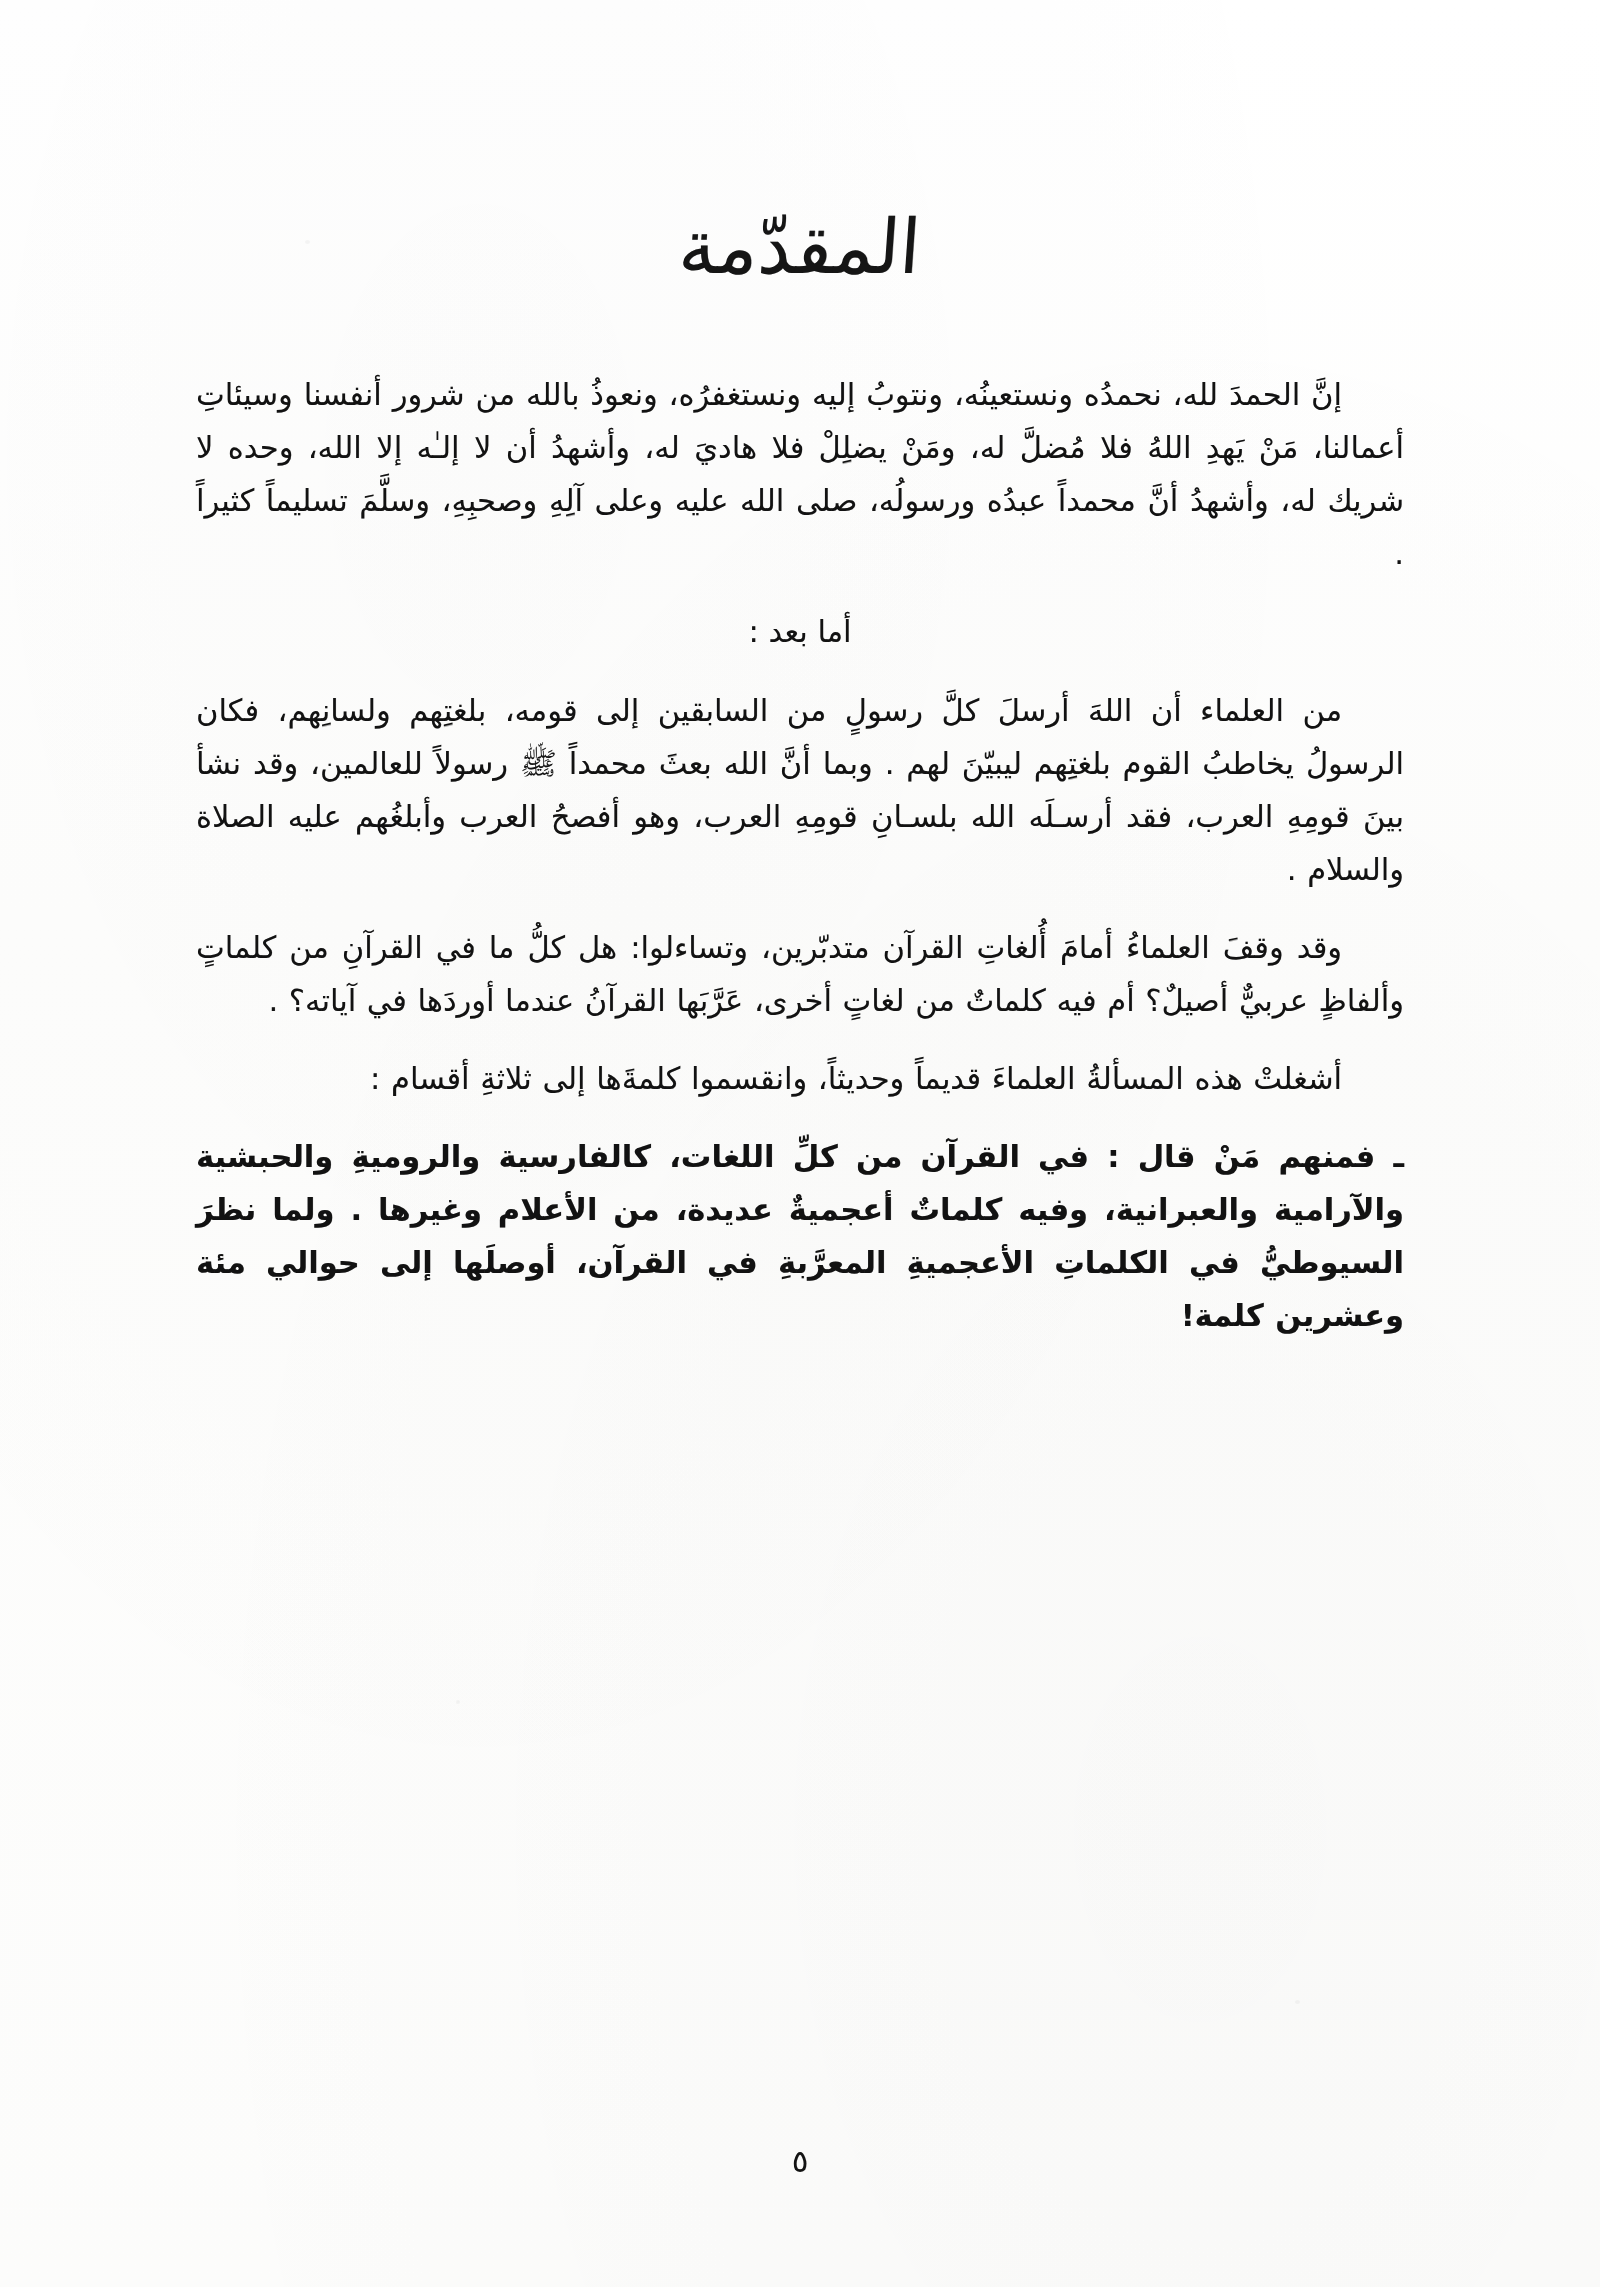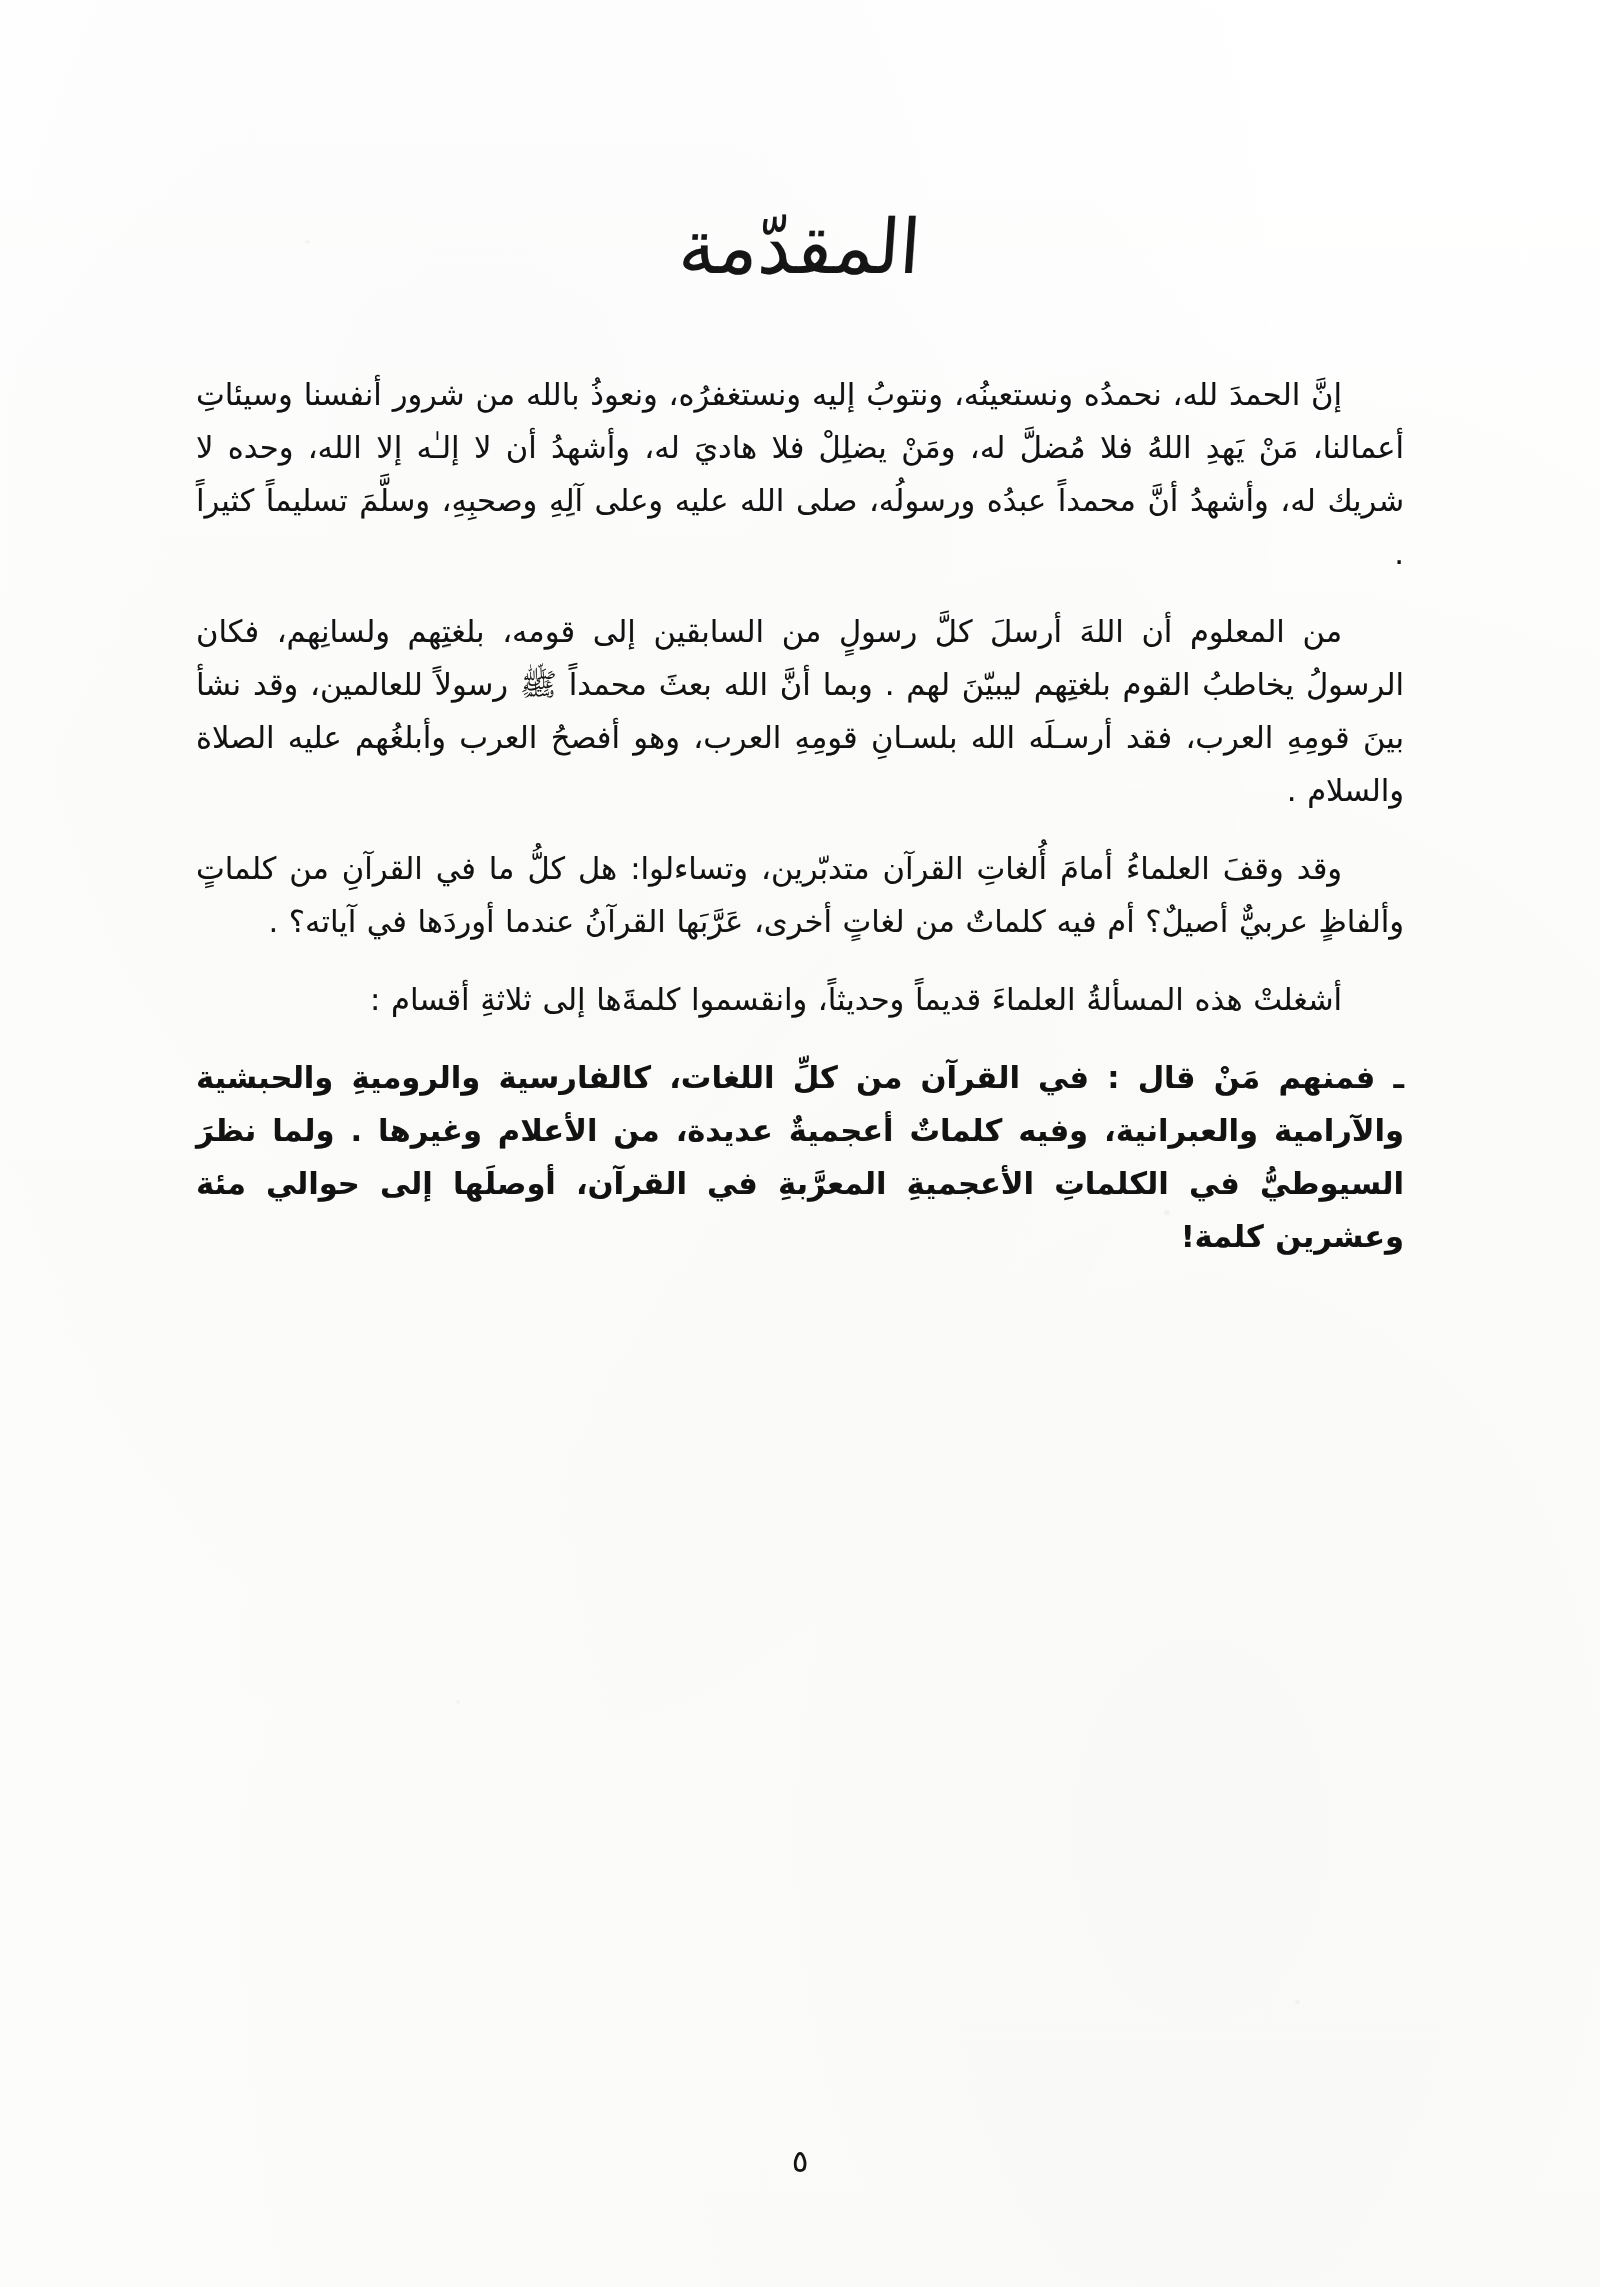--- a/index.html
+++ b/index.html
@@ -134,23 +134,24 @@
   <div class="content">
 
     <div class="title-block">
       <h1 class="doc-title">المقدّمة</h1>
     </div>
 
     <div class="body-text">
 
       <p class="para indent">إنَّ الحمدَ لله، نحمدُه ونستعينُه، ونتوبُ إليه ونستغفرُه، ونعوذُ بالله من شرور أنفسنا وسيئاتِ أعمالنا، مَنْ يَهدِ اللهُ فلا مُضلَّ له، ومَنْ يضلِلْ فلا هاديَ له، وأشهدُ أن لا إلـٰه إلا الله، وحده لا شريك له، وأشهدُ أنَّ محمداً عبدُه ورسولُه، صلى الله عليه وعلى آلِهِ وصحبِهِ، وسلَّمَ تسليماً كثيراً .</p>
 
+      <p class="amma">أما بعد :</p>
 
 
-      <p class="para indent">من المعلوم أن اللهَ أرسلَ كلَّ رسولٍ من السابقين إلى قومه، بلغتِهم ولسانِهم، فكان الرسولُ يخاطبُ القوم بلغتِهم ليبيّنَ لهم . وبما أنَّ الله بعثَ محمداً ﷺ رسولاً للعالمين، وقد نشأ بينَ قومِهِ العرب، فقد أرسـلَه الله بلسـانِ قومِهِ العرب، وهو أفصحُ العرب وأبلغُهم عليه الصلاة والسلام .</p>
+      <p class="para indent">من العلماء أن اللهَ أرسلَ كلَّ رسولٍ من السابقين إلى قومه، بلغتِهم ولسانِهم، فكان الرسولُ يخاطبُ القوم بلغتِهم ليبيّنَ لهم . وبما أنَّ الله بعثَ محمداً ﷺ رسولاً للعالمين، وقد نشأ بينَ قومِهِ العرب، فقد أرسـلَه الله بلسـانِ قومِهِ العرب، وهو أفصحُ العرب وأبلغُهم عليه الصلاة والسلام .</p>
 
 
       <p class="para indent">وقد وقفَ العلماءُ أمامَ أُلغاتِ القرآن متدبّرين، وتساءلوا: هل كلُّ ما في القرآنِ من كلماتٍ وألفاظٍ عربيٌّ أصيلٌ؟ أم فيه كلماتٌ من لغاتٍ أخرى، عَرَّبَها القرآنُ عندما أوردَها في آياته؟ .</p>
 
       <p class="para indent">أشغلتْ هذه المسألةُ العلماءَ قديماً وحديثاً، وانقسموا كلمةَها إلى ثلاثةِ أقسام :</p>
 
       <p class="para lead">ـ فمنهم مَنْ قال : في القرآن من كلِّ اللغات، كالفارسية والروميةِ والحبشية والآرامية والعبرانية، وفيه كلماتٌ أعجميةٌ عديدة، من الأعلام وغيرها . ولما نظرَ السيوطيُّ في الكلماتِ الأعجميةِ المعرَّبةِ في القرآن، أوصلَها إلى حوالي مئة وعشرين كلمة!</p>
 
     </div>
 

